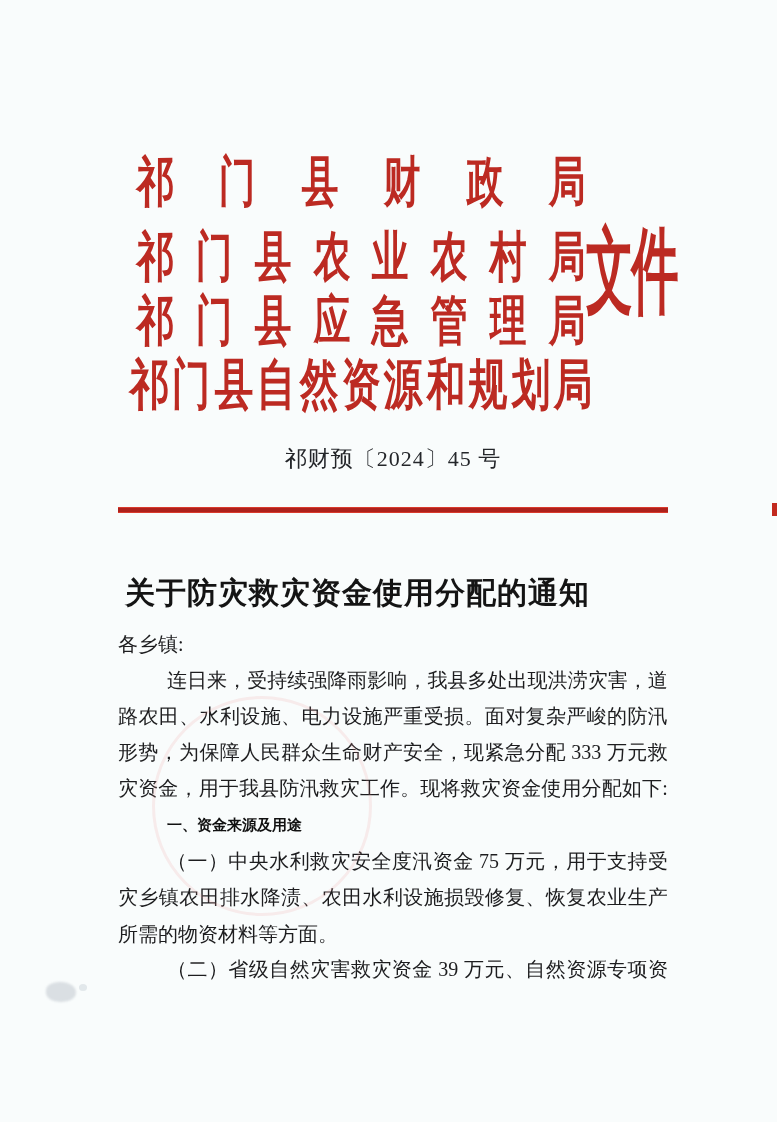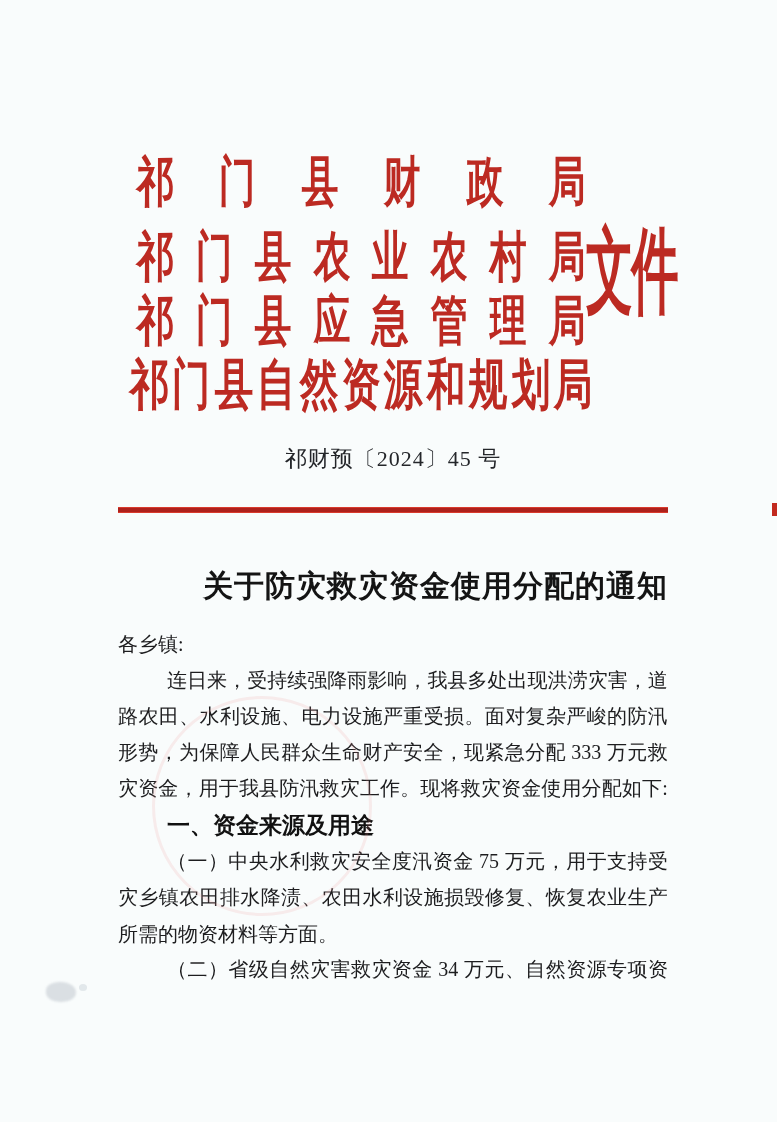--- a/index.html
+++ b/index.html
@@ -40,38 +40,38 @@
     background:#ae211b;
     box-shadow:inset 0 1px 0 rgba(224,62,48,.85), inset 0 -1px 0 rgba(224,62,48,.85);
   }
   .edge-mark {
     position:absolute; left:772px; top:503px; width:5px; height:13px;
     background:#c22a1f;
   }
 
   
   .title {
-    position:absolute; left:118px; top:566px; width:550px; margin:0;
-    text-align:right; font-size:30px; font-weight:bold; color:#141414;
+    position:absolute; left:118px; top:566px; width:550px; margin:7px;
+    text-align:left; font-size:30px; font-weight:bold; color:#141414;
     letter-spacing:1px; line-height:1.3;font-family:Liberation Serif, serif;
   }
 
   
   .body {
     position:absolute; left:118px; top:626px; width:550px;
     font-size:20px; color:#1d1d1f;
   }
   .bl { height:36.2px; display:flex; align-items:center; }
   .bl span { display:inline-block; white-space:pre; }
   .just { justify-content:space-between; }
   .plain { display:block; line-height:36.2px; }
   .ind { padding-left:49px; }
   .heading {
     font-family:"Liberation Sans","DejaVu Sans",sans-serif;
-    font-weight:bold; font-size:23px; color:#111;
+    font-weight:bold; font-size:15px; color:#111;
   }
 
   
   .seal-ghost {
     position:absolute; left:152px; top:696px; width:214px; height:214px;
     border:3px solid rgba(236,148,152,0.16); border-radius:50%;
   }
   .smudge {
     position:absolute; left:46px; top:982px; width:30px; height:20px;
     background:rgba(158,168,180,0.34); border-radius:45% 55% 50% 50%;
@@ -325,21 +325,21 @@
         <span>级</span>
         <span>自</span>
         <span>然</span>
         <span>灾</span>
         <span>害</span>
         <span>救</span>
         <span>灾</span>
         <span>资</span>
         <span>金</span>
         <span> </span>
-        <span>34</span>
+        <span>39</span>
         <span> </span>
         <span>万</span>
         <span>元</span>
         <span>、</span>
         <span>自</span>
         <span>然</span>
         <span>资</span>
         <span>源</span>
         <span>专</span>
         <span>项</span>

